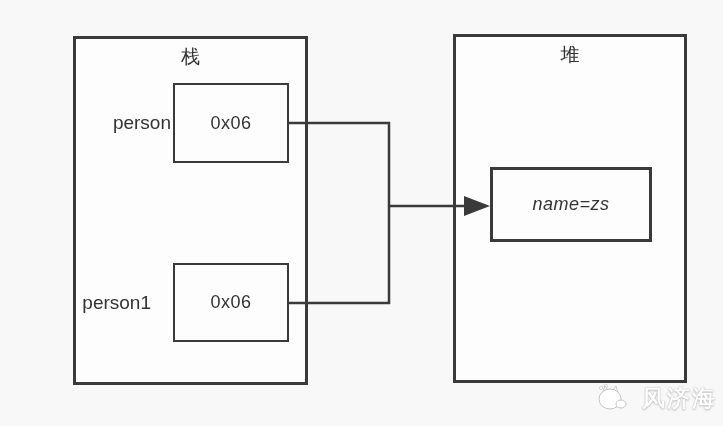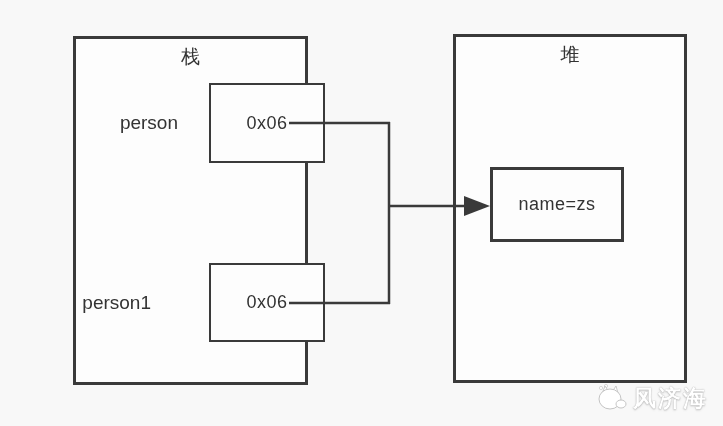--- a/index.html
+++ b/index.html
@@ -24,42 +24,42 @@
   }
   .outer-box .box-title{
     position:absolute;top:5px;left:0;width:100%;text-align:center;
     font-size:19px;color:var(--text);
   }
   .stack-box{left:73px;top:36px;width:235px;height:349px;}
   .heap-box{left:453px;top:34px;width:234px;height:349px;}
   .value-box{
     position:absolute;border:2px solid var(--box-border);background:var(--box-fill);
     display:flex;align-items:center;justify-content:center;
-    font-size:18px;color:var(--text);letter-spacing:0.5px;margin-left:36px;
+    font-size:18px;color:var(--text);letter-spacing:0.5px;
   }
   .value-box-1{left:173px;top:83px;width:116px;height:80px;}
   .value-box-2{left:173px;top:263px;width:116px;height:79px;}
   .heap-object-box{
-    position:absolute;left:490px;top:167px;width:134px;height:75px;
+    position:absolute;left:490px;top:167px;width:162px;height:75px;
     border:3px solid var(--box-border);background:var(--box-fill);
     display:flex;align-items:center;justify-content:center;
-    font-size:18px;color:var(--text);letter-spacing:0.5px;
+    font-size:18px;color:var(--text);letter-spacing:0.5px;font-style:italic;
   }
   .var-label{
     position:absolute;height:26px;line-height:26px;text-align:right;
     font-size:19px;color:var(--text);
   }
-  .var-label-1{left:58px;top:110px;width:120px;text-align:right;}
+  .var-label-1{left:51px;top:110px;width:120px;text-align:right;}
   .var-label-2{left:29px;top:290px;width:122px;}
   .connector-layer{
     position:absolute;left:0;top:0;width:723px;height:426px;pointer-events:none;
   }
   .watermark{
     position:absolute;left:594px;top:378px;height:40px;
-    display:flex;align-items:center;gap:5px;
+    display:flex;align-items:center;gap:14px;
   }
   .watermark-text{
     font-size:23px;font-weight:bold;color:var(--watermark);
     letter-spacing:2px;
     text-shadow:0 0 1px rgba(80,80,80,0.55), 0 1px 2px rgba(120,120,120,0.35);
     white-space:nowrap;
   }
 </style>
 </head>
 <body>

